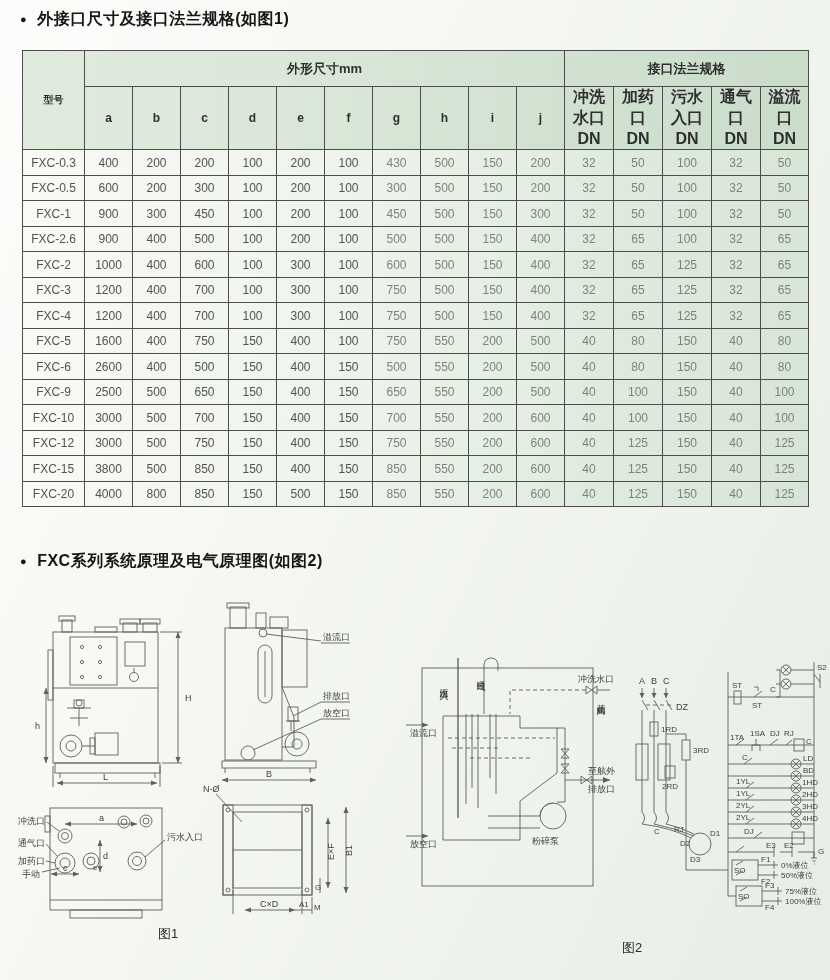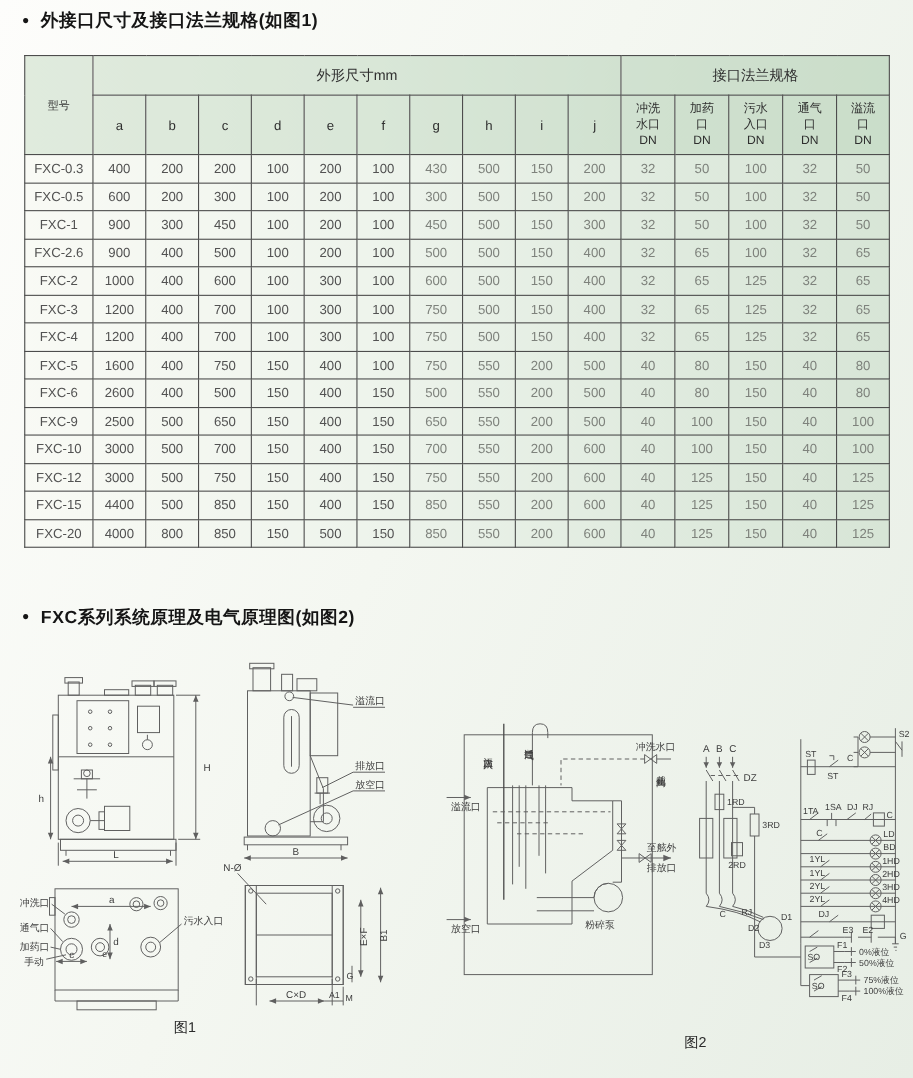--- a/index.html
+++ b/index.html
@@ -19,24 +19,24 @@
 
   table.spec {
     position: absolute; left: 22px; top: 50px; width: 786px;
     border-collapse: collapse; table-layout: fixed;
     background: linear-gradient(92deg, #f9faf5 0%, #eef4ec 40%, #e0ebdf 72%, #d7e5d6 100%);
   }
   .spec th, .spec td {
     border: 1px solid #4d4d4d; text-align: center; vertical-align: middle;
     font-size: 12px; color: #4a4a4a; padding: 0; overflow: hidden;
   }
-  .spec th { background: rgba(178,206,177,0.35); font-weight: normal; color: #2f2f2f; margin-left: 12px; }
+  .spec th { background: rgba(178,206,177,0.35); font-weight: bold; color: #2f2f2f; margin-left: 12px; }
   .spec .gh { height: 36px; font-size: 13px; }
   .spec .sh { height: 54px; }
-  .spec .pre { white-space: pre-line; line-height: 1.3; font-size: 11px; }
+  .spec .pre { white-space: pre-line; line-height: 1.3; font-size: 16px; }
   .spec .model-h { font-size: 10px; }
   .spec tbody tr { height: 25.5px; }
   .spec tbody td { color: #525252; }
   .spec tbody td:nth-child(n+8) { color: #7e827c; }
 
   .diagrams { position: absolute; left: 0; top: 585px; width: 830px; height: 395px; }
   .diagrams svg { position: absolute; overflow: visible; }
   svg text { font-family: "Liberation Sans", "DejaVu Sans", sans-serif; font-size: 9px; fill: #3d3d3d; }
   svg .t8 { font-size: 8px; }
   .ln  { stroke: #5f5f5f; stroke-width: .9; fill: none; }
@@ -322,21 +322,21 @@
           <td>200</td>
           <td>600</td>
           <td>40</td>
           <td>125</td>
           <td>150</td>
           <td>40</td>
           <td>125</td>
         </tr>
         <tr>
           <td>FXC-15</td>
-          <td>4400</td>
+          <td>3800</td>
           <td>500</td>
           <td>850</td>
           <td>150</td>
           <td>400</td>
           <td>150</td>
           <td>850</td>
           <td>550</td>
           <td>200</td>
           <td>600</td>
           <td>40</td>

